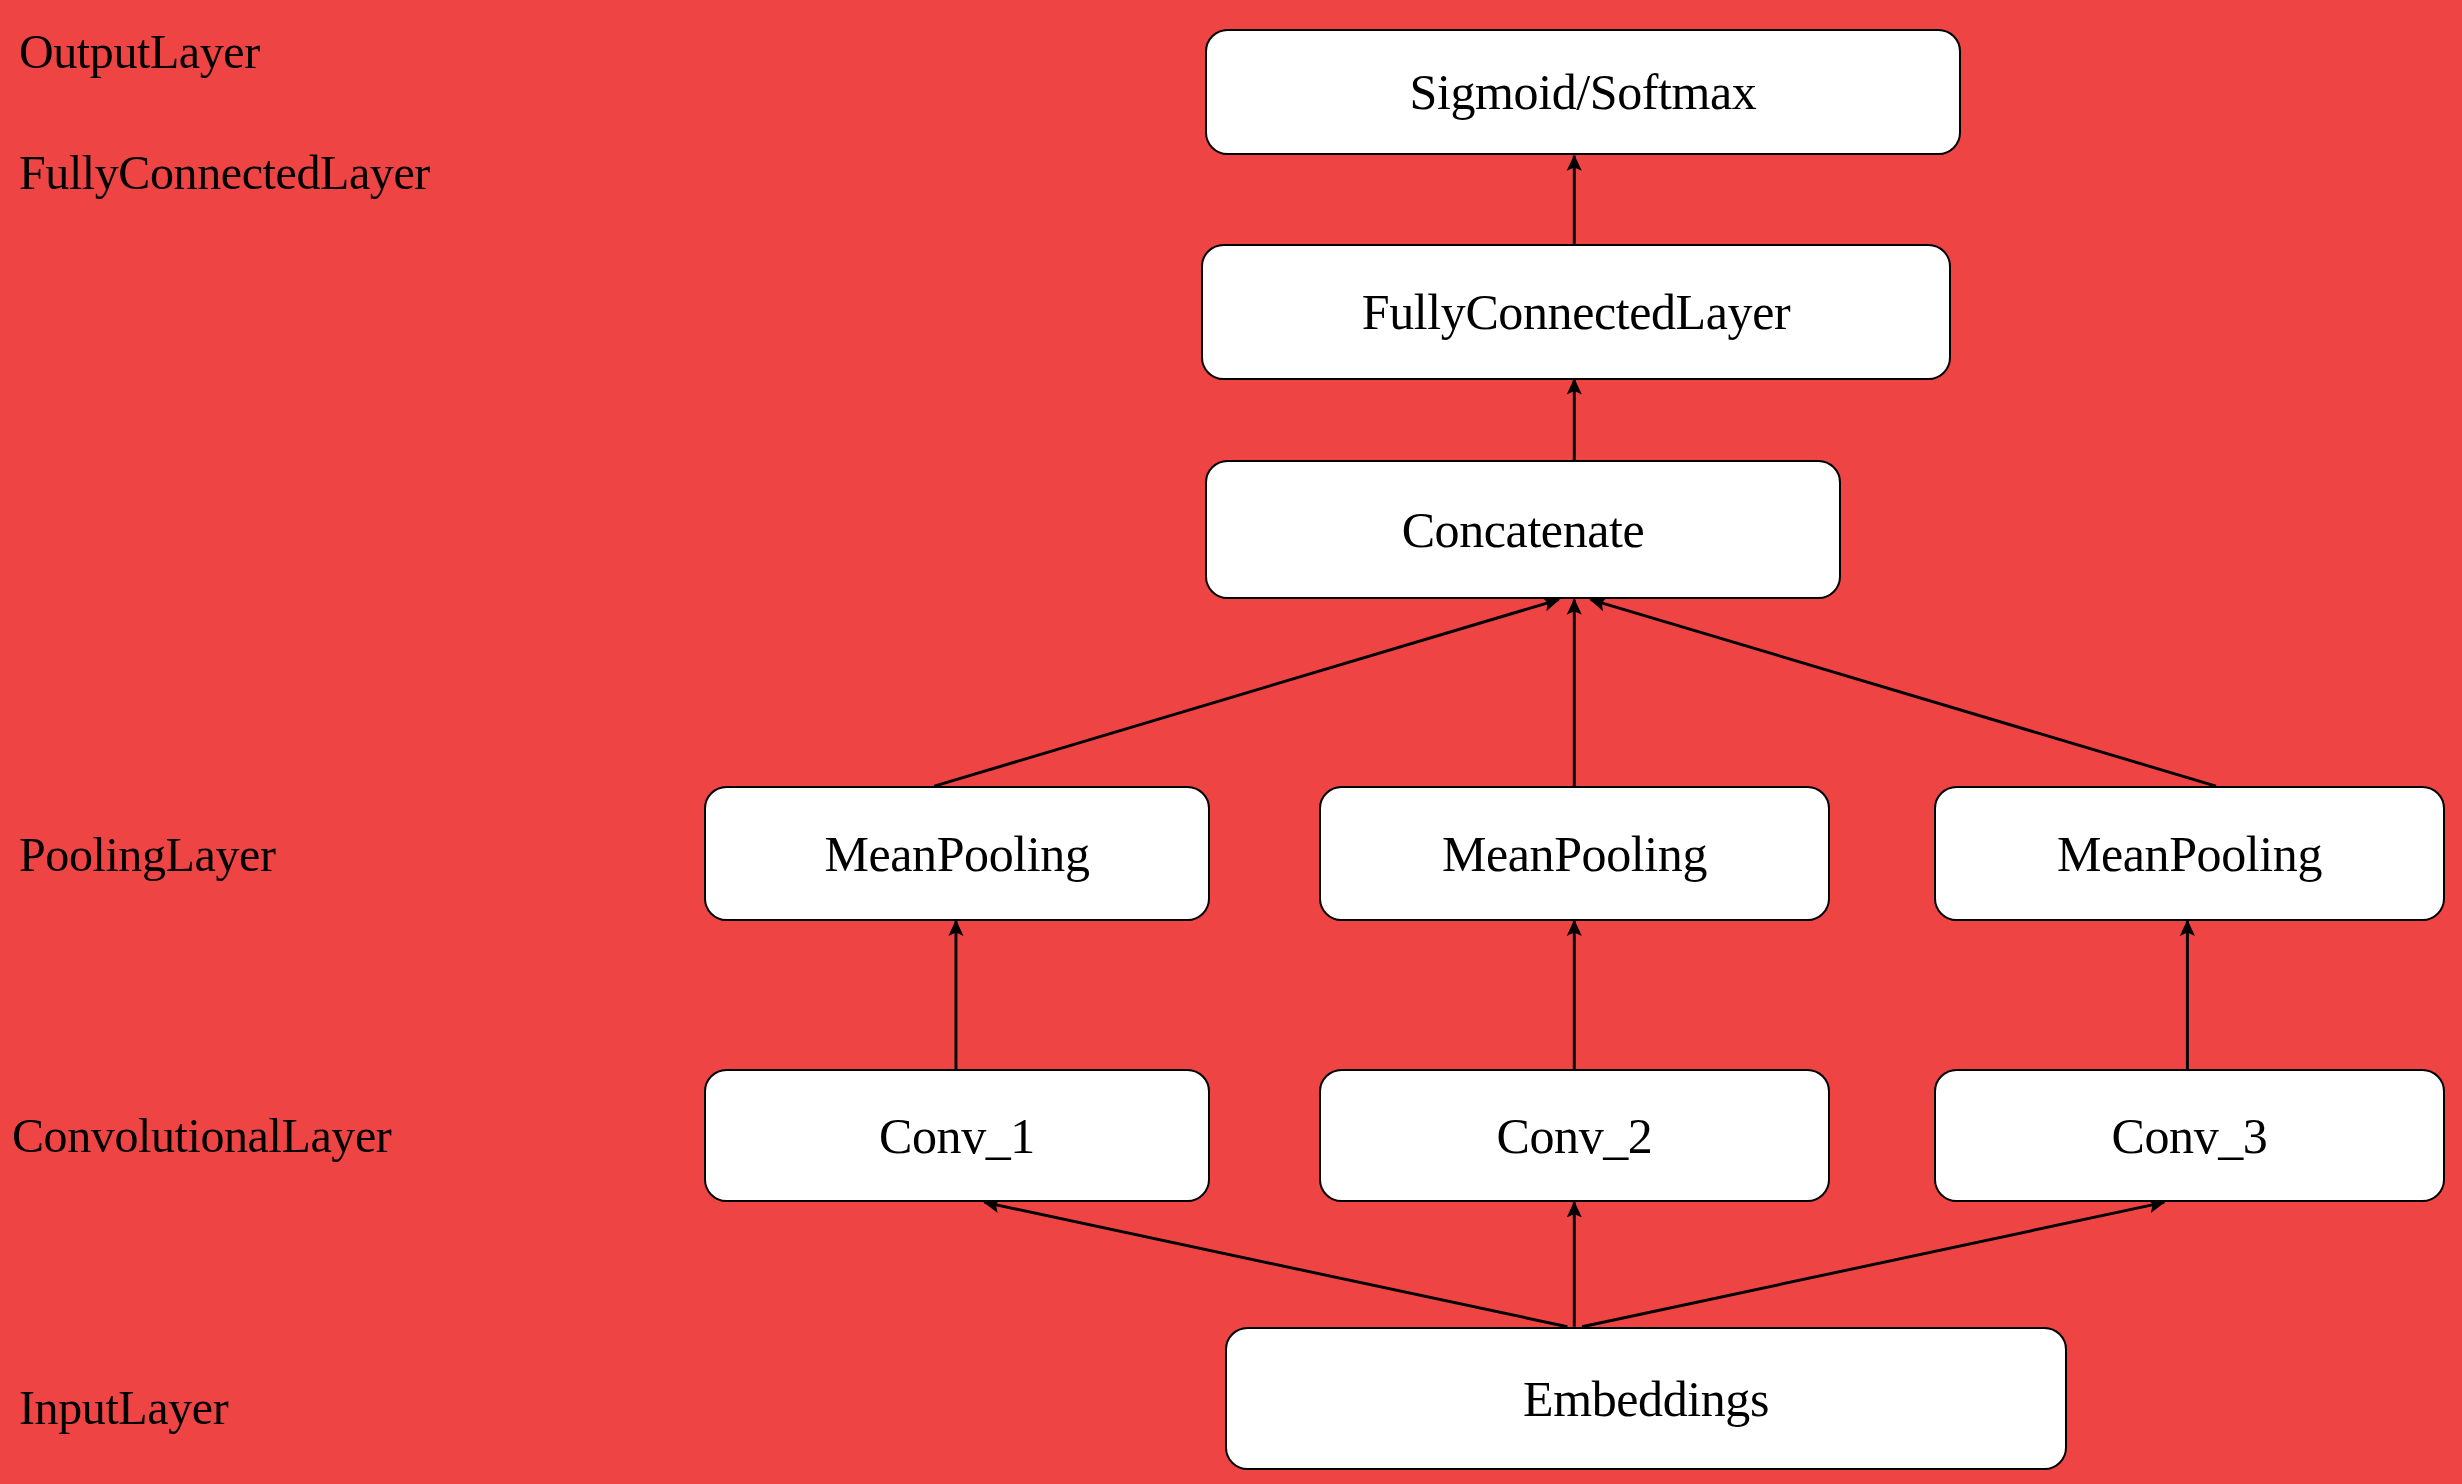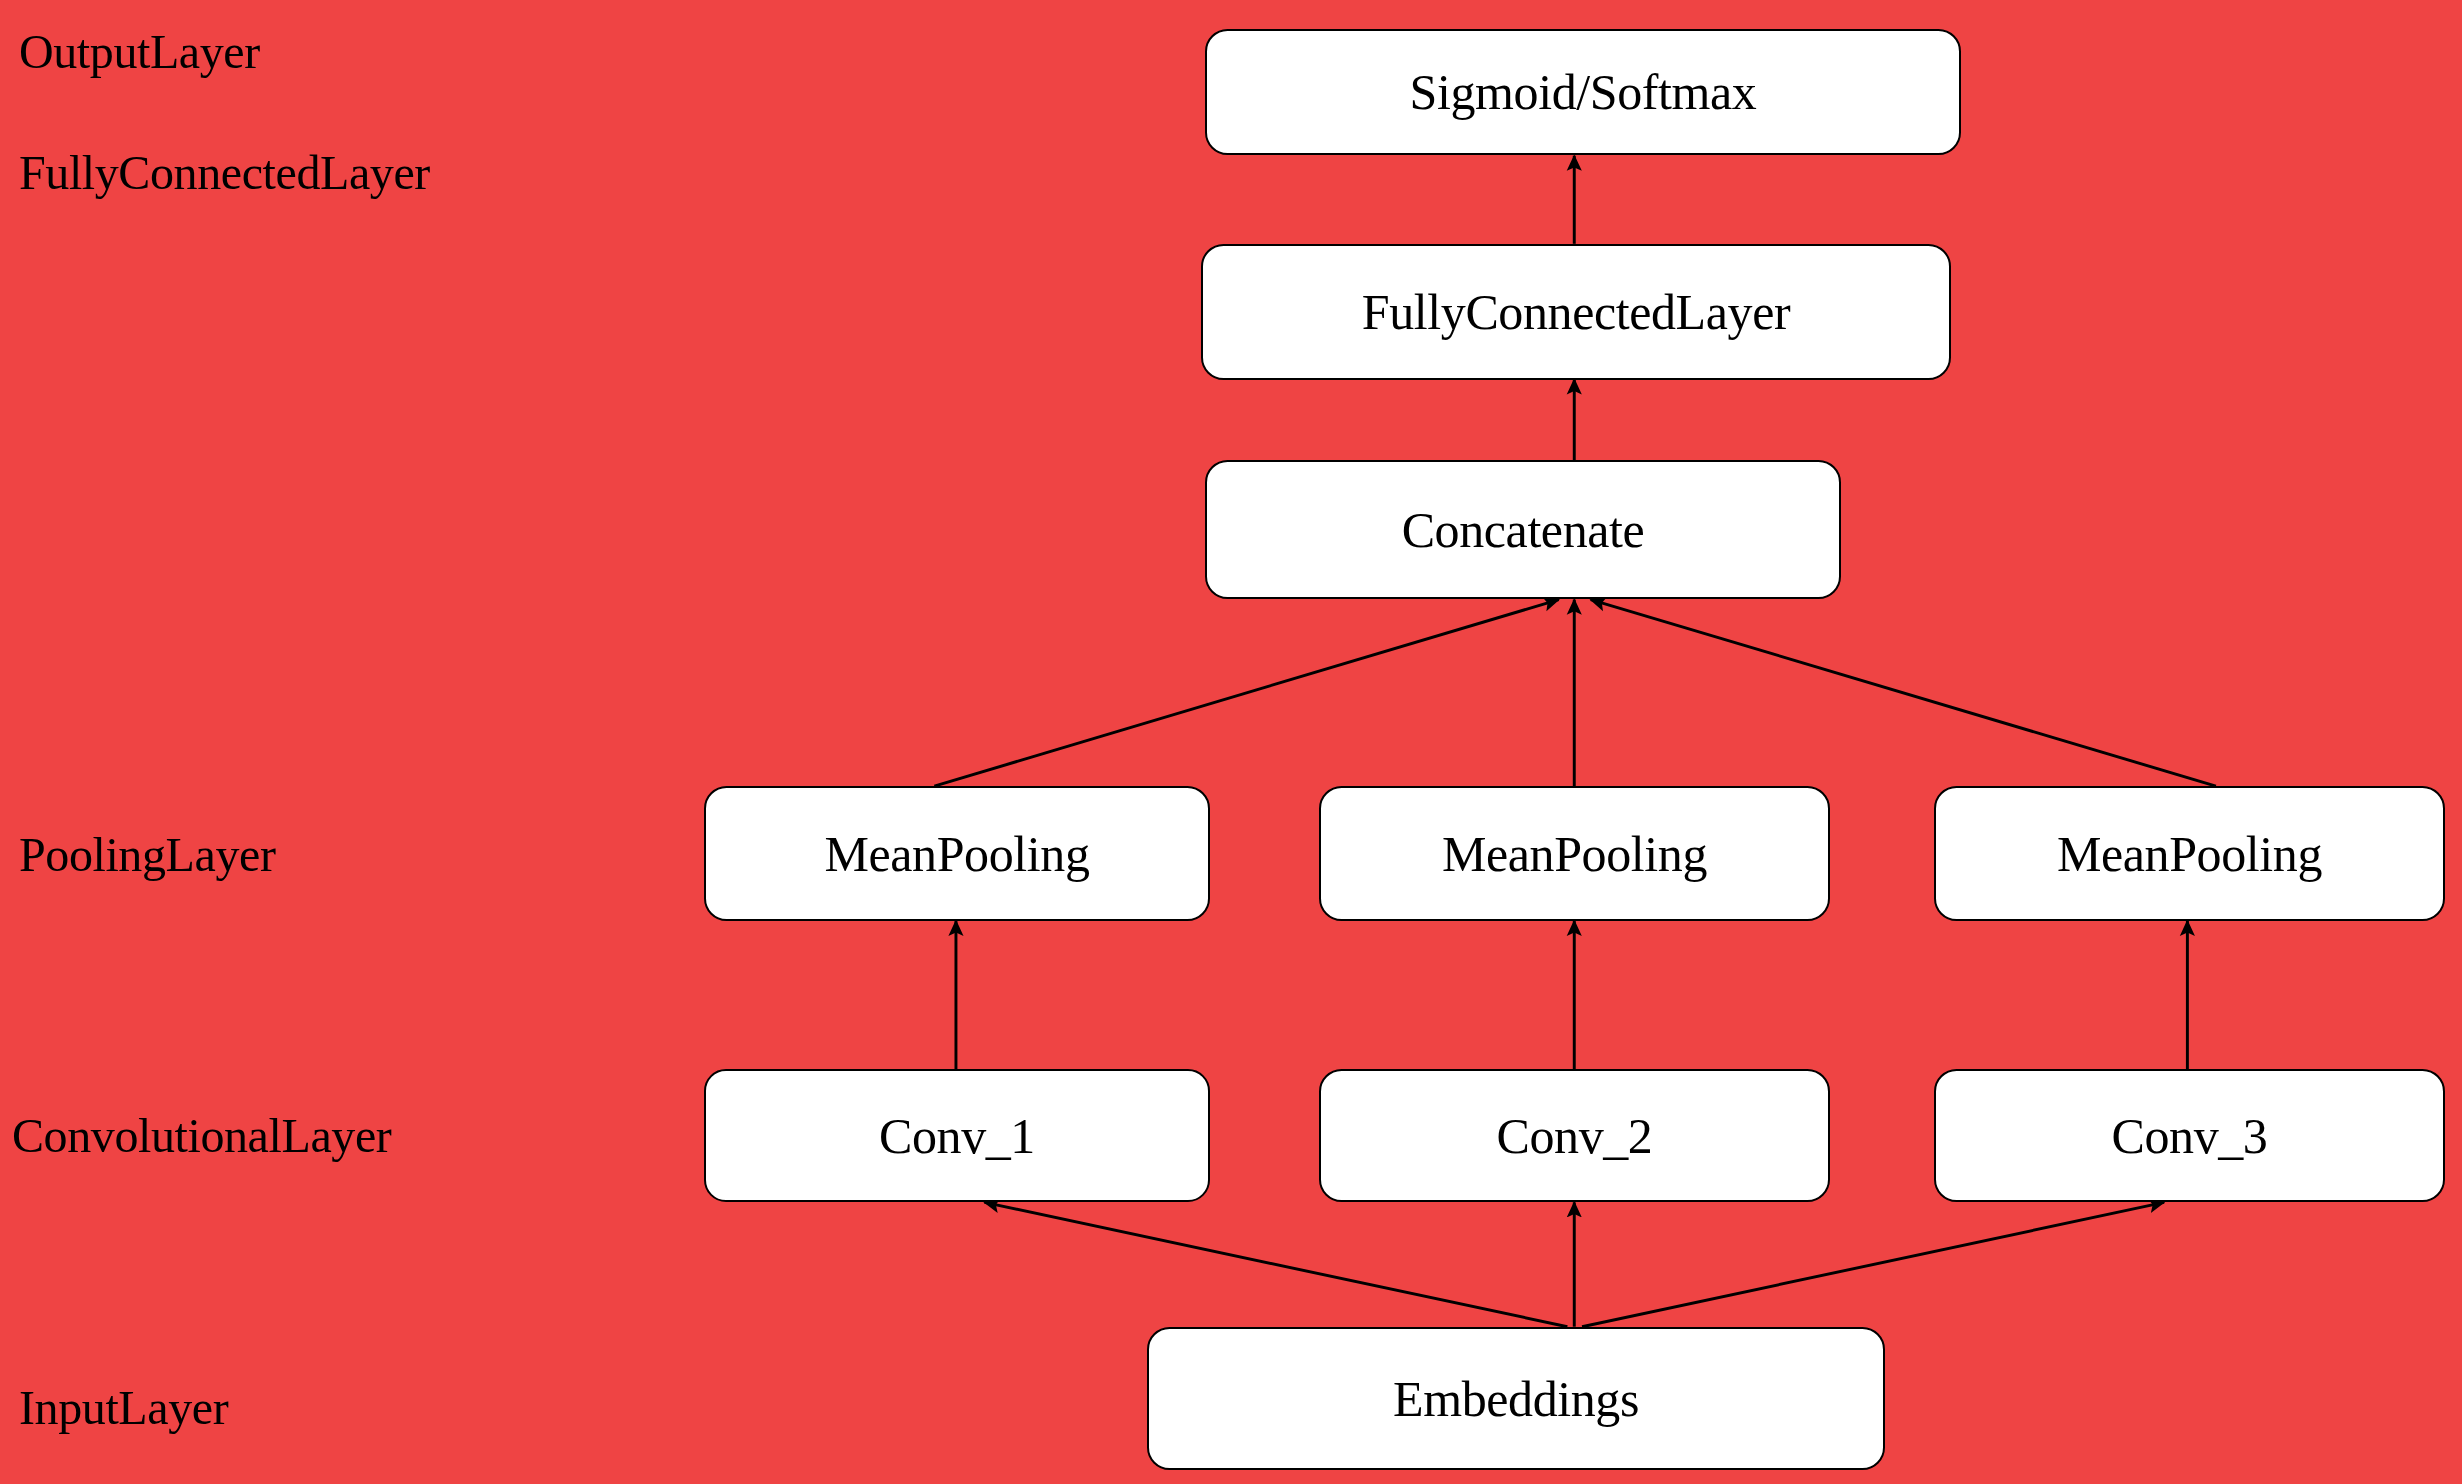--- a/index.html
+++ b/index.html
@@ -99,22 +99,22 @@
   <div class="node" style="left:1201px; top:244px; width:750px; height:136px;">FullyConnectedLayer</div>
 
   <div class="node" style="left:1205px; top:460px; width:636px; height:139px;">Concatenate</div>
 
   <div class="node" style="left:704px; top:786px; width:506px; height:135px;">MeanPooling</div>
 
   <div class="node" style="left:1319px; top:786px; width:511px; height:135px;">MeanPooling</div>
 
   <div class="node" style="left:1934px; top:786px; width:511px; height:135px;">MeanPooling</div>
 
-  <div class="node" style="left:704px; top:1069px; width:506px; height:133px;border-radius:22px;">Conv_1</div>
+  <div class="node" style="left:704px; top:1069px; width:506px; height:133px;">Conv_1</div>
 
   <div class="node" style="left:1319px; top:1069px; width:511px; height:133px;">Conv_2</div>
 
   <div class="node" style="left:1934px; top:1069px; width:511px; height:133px;">Conv_3</div>
 
-  <div class="node" style="left:1147px; top:1327px; width:738px; height:143px;">Embeddings</div>
+  <div class="node" style="left:1225px; top:1327px; width:842px; height:143px;">Embeddings</div>
 
 </div>
 
 
 </body></html>

